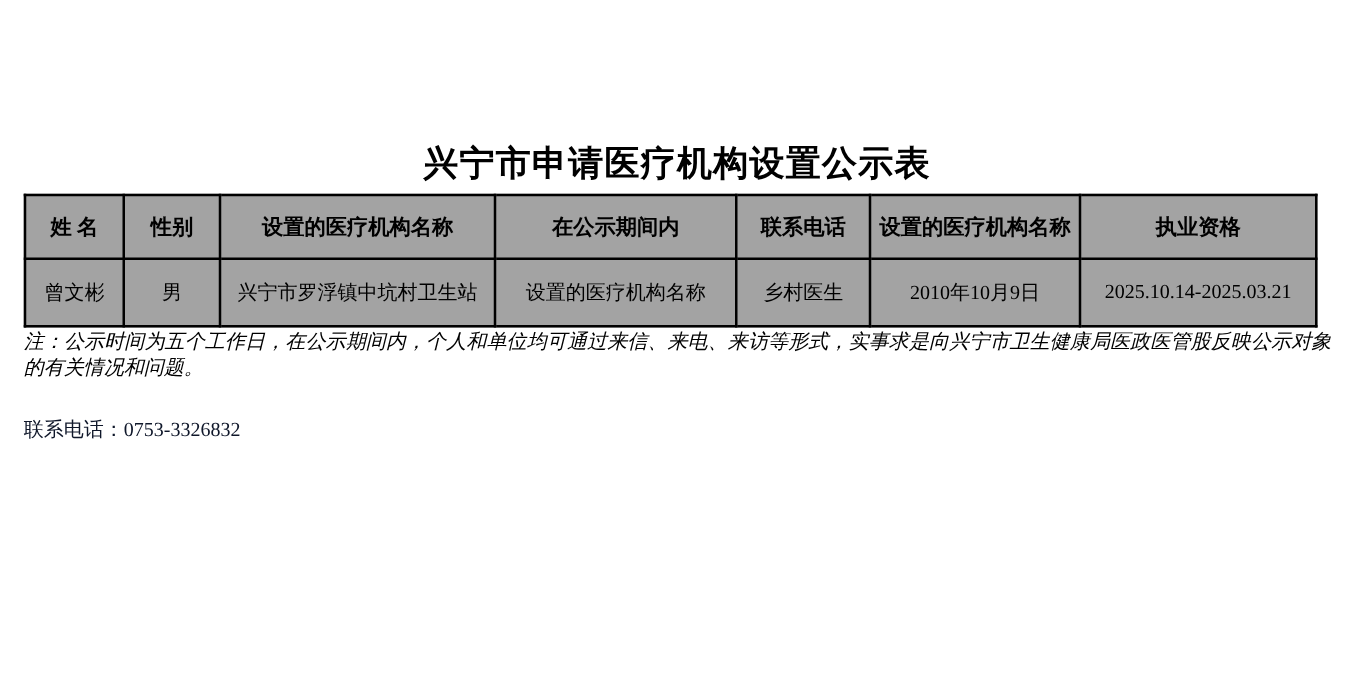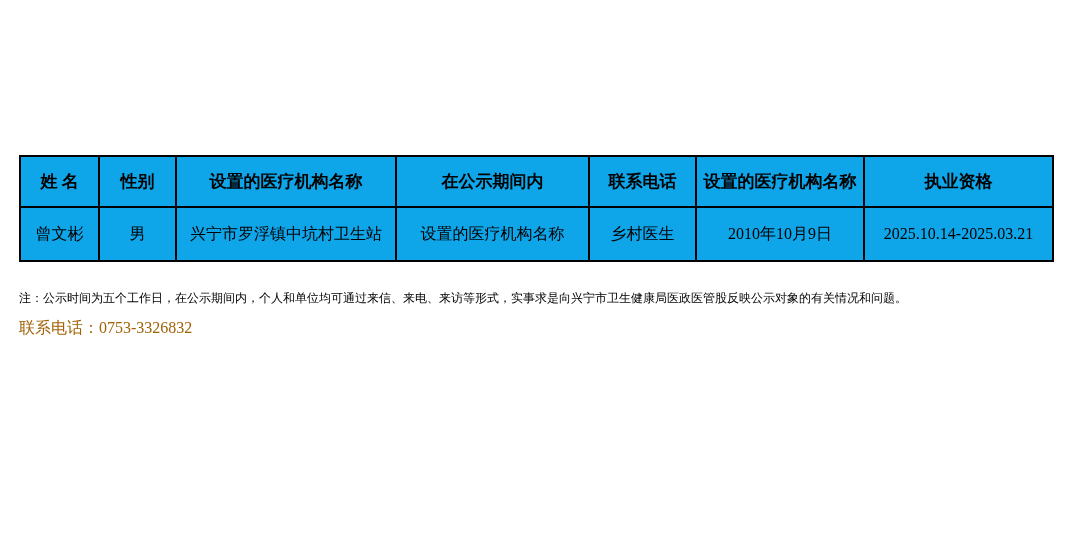--- a/index.html
+++ b/index.html
@@ -28,21 +28,21 @@
     letter-spacing: 1px;
     color: #000000;
   }
   table.announcement {
     position: absolute;
     top: 155px;
     left: 19px;
     width: 1033px;
     border-collapse: collapse;
     table-layout: fixed;
-    background: #0ea5e9;
+    background: #a3a3a3;
   }
   table.announcement th,
   table.announcement td {
     border: 2px solid #000000;
     text-align: center;
     vertical-align: middle;
     padding: 0 4px;
     overflow: hidden;
     white-space: nowrap;
   }
@@ -59,44 +59,46 @@
   }
   col.c-name        { width: 79px; }
   col.c-gender      { width: 77px; }
   col.c-inst-name   { width: 220px; }
   col.c-inst-addr   { width: 193px; }
   col.c-qual        { width: 107px; }
   col.c-cert-date   { width: 168px; }
   col.c-announce    { width: 189px; }
   .note {
     position: absolute;
-    top: 288px;
+    top: 263px;
     left: 19px;
     width: 1046px;
-    font-size: 12px;
+    font-size: 16px;
     line-height: 21px;
     color: #000000;
     text-align: justify;
     word-break: break-all;
+    font-style: italic;
   }
   .contact {
     position: absolute;
-    top: 317px;
+    top: 334px;
     left: 19px;
     width: 600px;
     font-size: 16px;
     line-height: 21px;
-    color: #a16207;
+    color: #0f172a;
   }
 </style>
 </head>
 <body>
 
 <div class="page">
 
+  <h1 class="doc-title">兴宁市申请医疗机构设置公示表</h1>
 
   <table class="announcement">
     <colgroup>
       <col class="c-name">
       <col class="c-gender">
       <col class="c-inst-name">
       <col class="c-inst-addr">
       <col class="c-qual">
       <col class="c-cert-date">
       <col class="c-announce">

